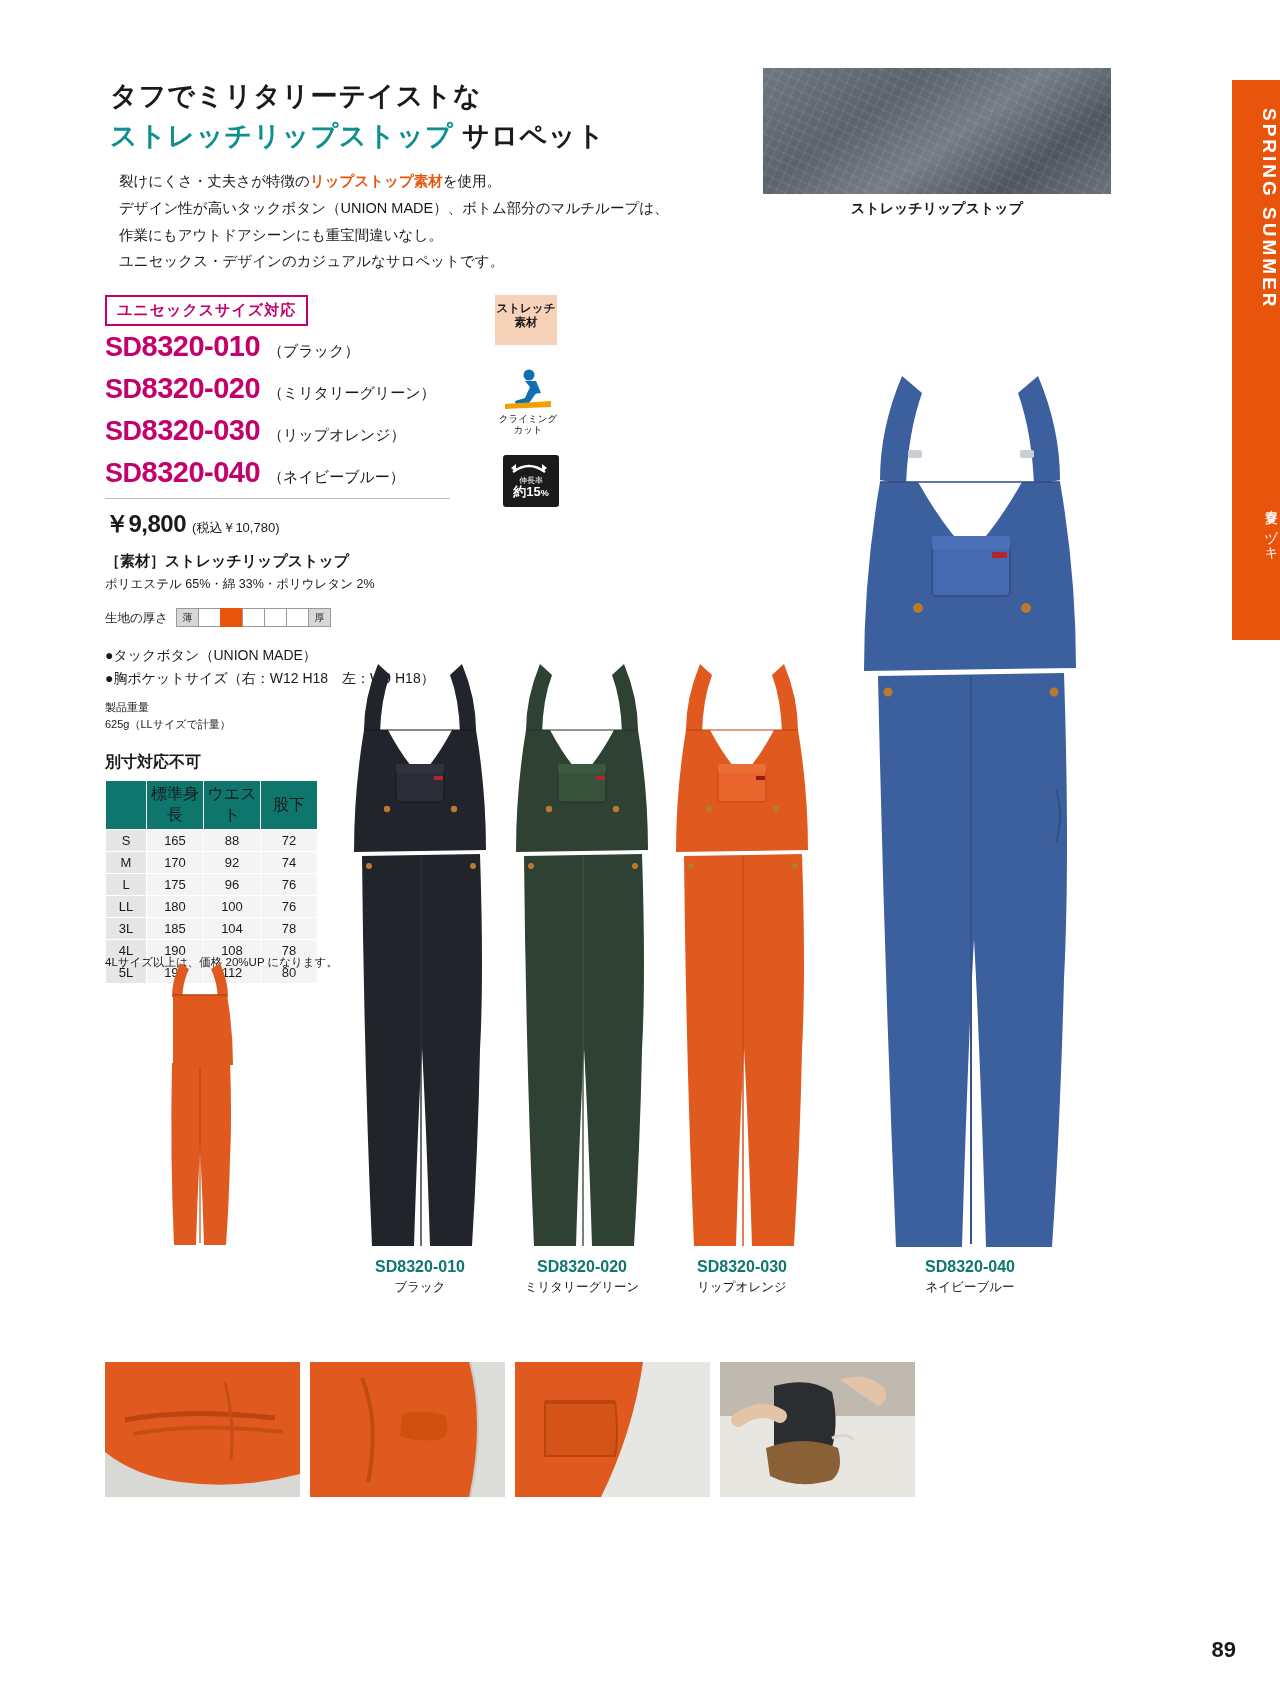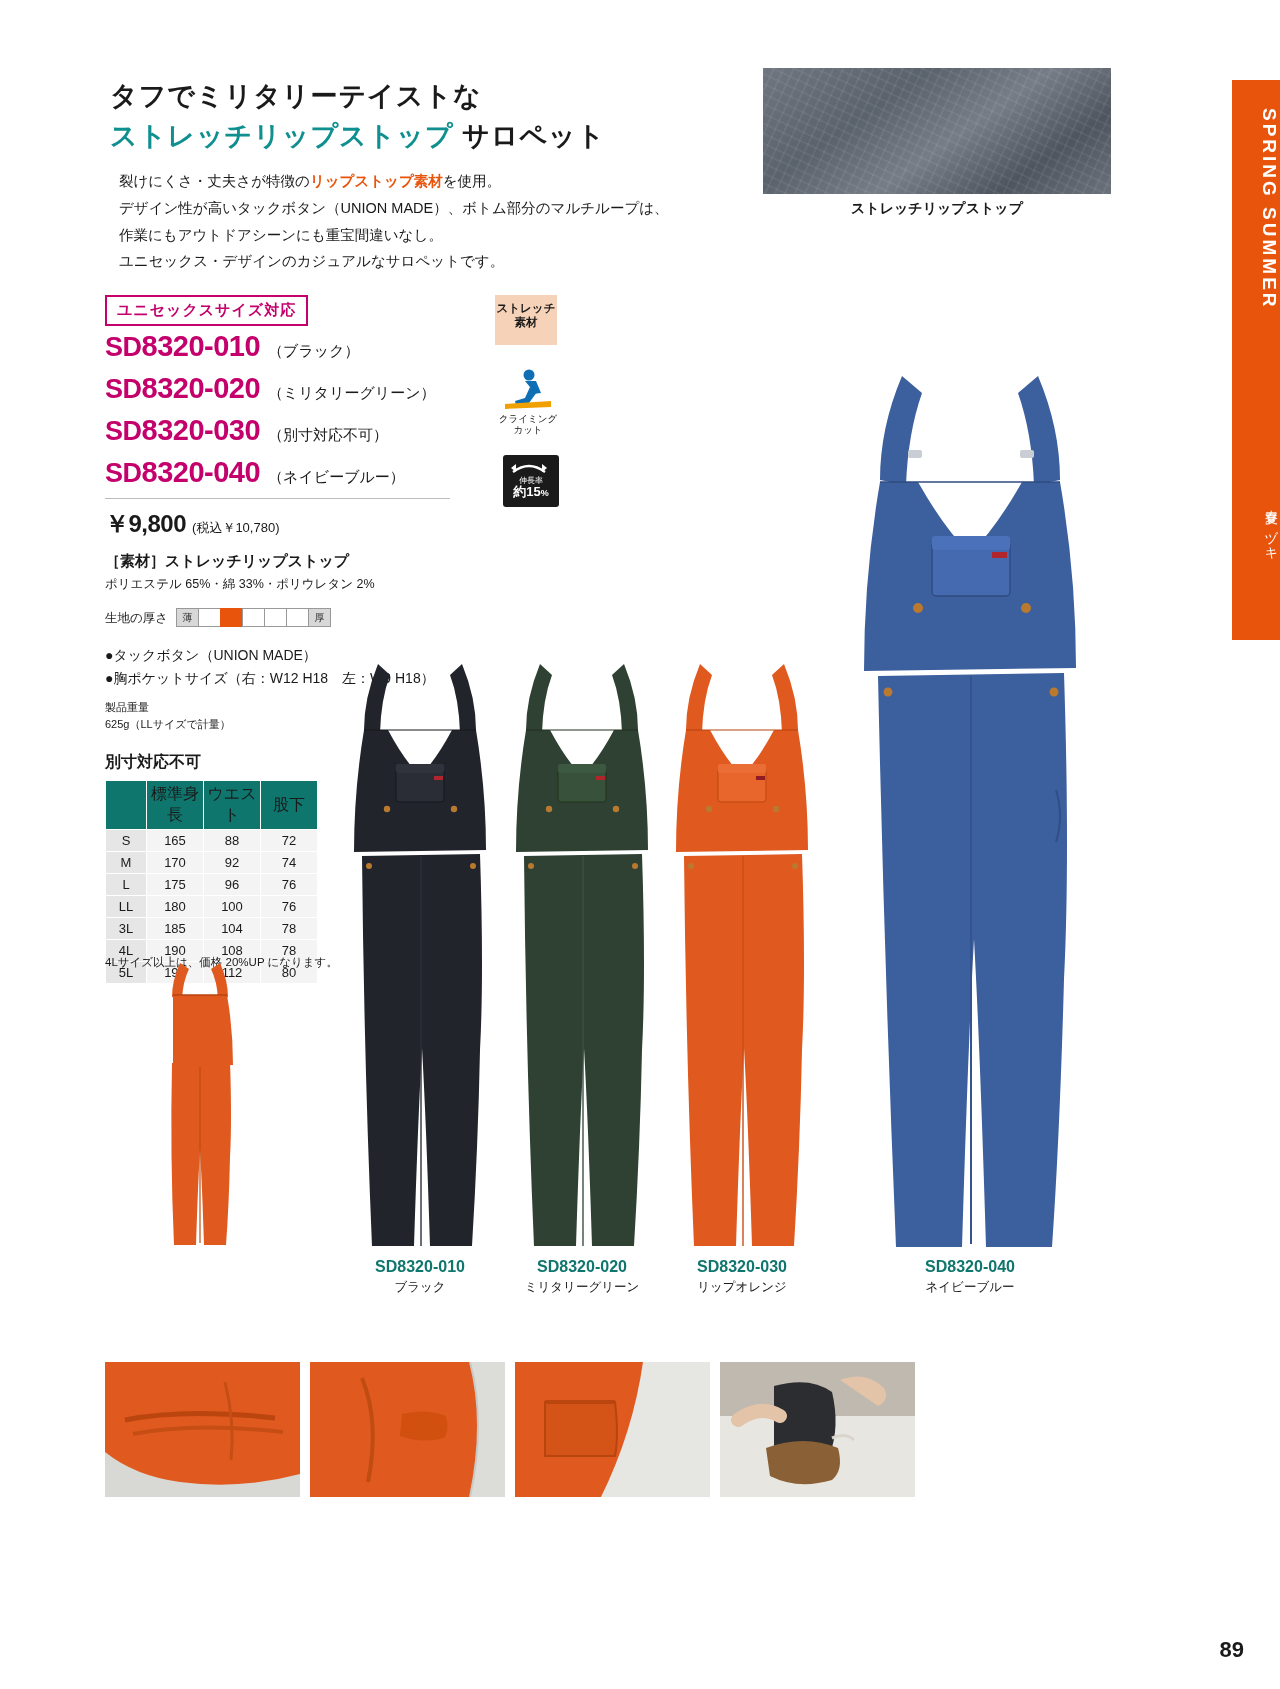--- a/index.html
+++ b/index.html
@@ -108,21 +108,21 @@
   .icon-stretch-rate .l2 em{font-size:9px;font-style:normal;}
 
   
   .prod{position:absolute;}
   .prod .cap-code{font-weight:bold;color:#0f766e;font-size:16px;text-align:center;}
   .prod .cap-name{font-size:12.5px;text-align:center;margin-top:3px;}
 
   
   .detail{position:absolute;top:1362px;width:195px;height:135px;overflow:hidden;}
 
-  .pageno{position:absolute;right:36px;bottom:26px;font-size:22px;font-weight:bold;}
+  .pageno{position:absolute;right:44px;bottom:26px;font-size:22px;font-weight:bold;}
 </style>
 </head>
 <body>
 
 <div class="page">
 
   <div class="side-tab">
     <div class="vtext">SPRING SUMMER</div>
     <div class="vtext2">春夏ツヅキ</div>
   </div>
@@ -144,21 +144,21 @@
 
   <div class="unisex">ユニセックスサイズ対応</div>
 
   <div class="sku" id="sku0">
     <span class="code"><span class="sd">SD</span><span>8320-010</span></span><span class="cname">（ブラック）</span>
   </div>
   <div class="sku" id="sku1">
     <span class="code"><span class="sd">SD</span><span>8320-020</span></span><span class="cname">（ミリタリーグリーン）</span>
   </div>
   <div class="sku" id="sku2">
-    <span class="code"><span class="sd">SD</span><span>8320-030</span></span><span class="cname">（別寸対応不可）</span>
+    <span class="code"><span class="sd">SD</span><span>8320-030</span></span><span class="cname">（リップオレンジ）</span>
   </div>
   <div class="sku" id="sku3">
     <span class="code"><span class="sd">SD</span><span>8320-040</span></span><span class="cname">（ネイビーブルー）</span>
   </div>
 
   <div class="rule"></div>
 
   <div class="price">
     <span class="main">￥9,800</span><span class="tax">(税込￥10,780)</span>
   </div>

